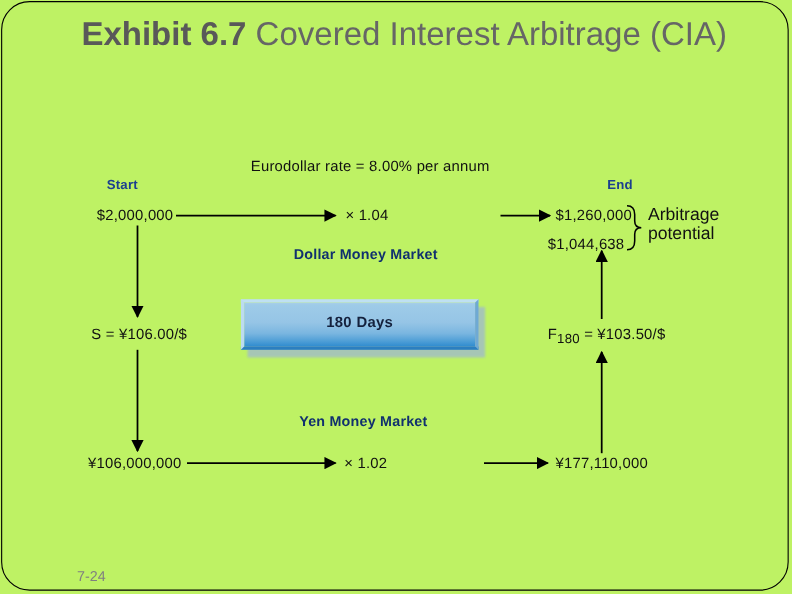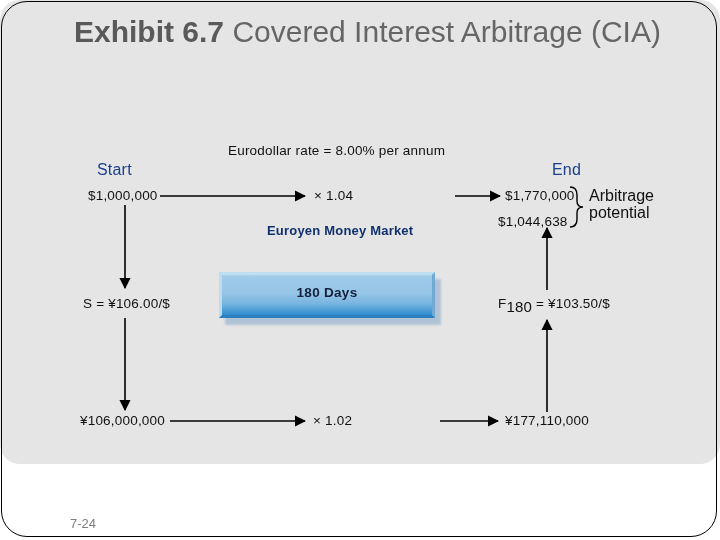--- a/index.html
+++ b/index.html
@@ -9,24 +9,23 @@
   }
   body {
     width: 720px;
     height: 540px;
     font-family: "Liberation Sans", sans-serif;
     overflow: hidden;
   }
   #slide {
     position: relative;
     width: 720px;
-    height: 464px;
-    background: #e5e5e5;
+    height: 540px;
+    background: #bef264;
     box-sizing: border-box;
-    border-radius: 20px;
   }
   
   #slide-frame {
     position: absolute;
     left: 1px;
     top: 1px;
     width: 716px;
     height: 536px;
     border: 1.5px solid #000000;
     border-radius: 26px;
@@ -67,43 +66,43 @@
     font-family: "Liberation Sans", sans-serif;
     color: #1a1a1a;
     white-space: nowrap;
   }
   .dnum {
     font-size: 13.5px;
     color: #111111;
     letter-spacing: 0.2px;
   }
   .dhead-blue {
-    font-size: 16px;
-    font-weight: normal;
+    font-size: 12px;
+    font-weight: bold;
     color: #1b3f8f;
     letter-spacing: 0.2px;
   }
   .dhead-blue2 {
     font-size: 13px;
     font-weight: bold;
     color: #10306e;
     letter-spacing: 0.2px;
   }
   .drate {
     font-size: 13.5px;
     color: #111111;
     letter-spacing: 0.2px;
   }
   .dbracetxt {
     font-size: 16px;
     color: #111111;
     line-height: 17px;
   }
   .sub {
-    font-size: 15px;
+    font-size: 12px;
     vertical-align: sub;
     margin-top: 40px;
   }
 
   
   #days-box {
     position: absolute;
     left: 219px;
     top: 272px;
     width: 216px;
@@ -192,41 +191,42 @@
 
     <path d="M 570 187 q 7 0 7 8 l 0 6 q 0 6 6 6 q -6 0 -6 6 l 0 6 q 0 8 -7 8" fill="none" stroke="#000000" stroke-width="1.4"></path>
   </svg>
 
   <div class="dlabel drate" style="left:228px; top:143px;">Eurodollar rate = 8.00% per annum</div>
 
   <div class="dlabel dhead-blue" style="left:97px; top:161px;">Start</div>
 
   <div class="dlabel dhead-blue" style="left:552px; top:161px;">End</div>
 
-  <div class="dlabel dnum" style="left:88px; top:188px;">$1,000,000</div>
+  <div class="dlabel dnum" style="left:88px; top:188px;">$2,000,000</div>
 
   <div class="dlabel dnum" style="left:314px; top:188px;">× 1.04</div>
 
-  <div class="dlabel dnum" style="left:505px; top:188px;">$1,770,000</div>
+  <div class="dlabel dnum" style="left:505px; top:188px;">$1,260,000</div>
 
   <div class="dlabel dnum" style="left:498px; top:214px;">$1,044,638</div>
 
   <div class="dlabel dbracetxt" style="left:589px; top:187px;">
     <div>Arbitrage</div>
     <div>potential</div>
   </div>
 
-  <div class="dlabel dhead-blue2" style="left:267px; top:223px;">Euroyen Money Market</div>
+  <div class="dlabel dhead-blue2" style="left:267px; top:223px;">Dollar Money Market</div>
 
   <div class="dlabel dnum" style="left:83px; top:296px;">S = ¥106.00/$</div>
 
   <div class="dlabel dnum" style="left:498px; top:296px;">
     <span>F</span><span class="sub">180</span><span> = ¥103.50/$</span>
   </div>
 
+  <div class="dlabel dhead-blue2" style="left:272px; top:375px;">Yen Money Market</div>
 
   <div class="dlabel dnum" style="left:80px; top:413px;">¥106,000,000</div>
 
   <div class="dlabel dnum" style="left:313px; top:413px;">×  1.02</div>
 
   <div class="dlabel dnum" style="left:505px; top:413px;">¥177,110,000</div>
 
 
   <div id="days-box">
     <div id="days-shadow"></div>

